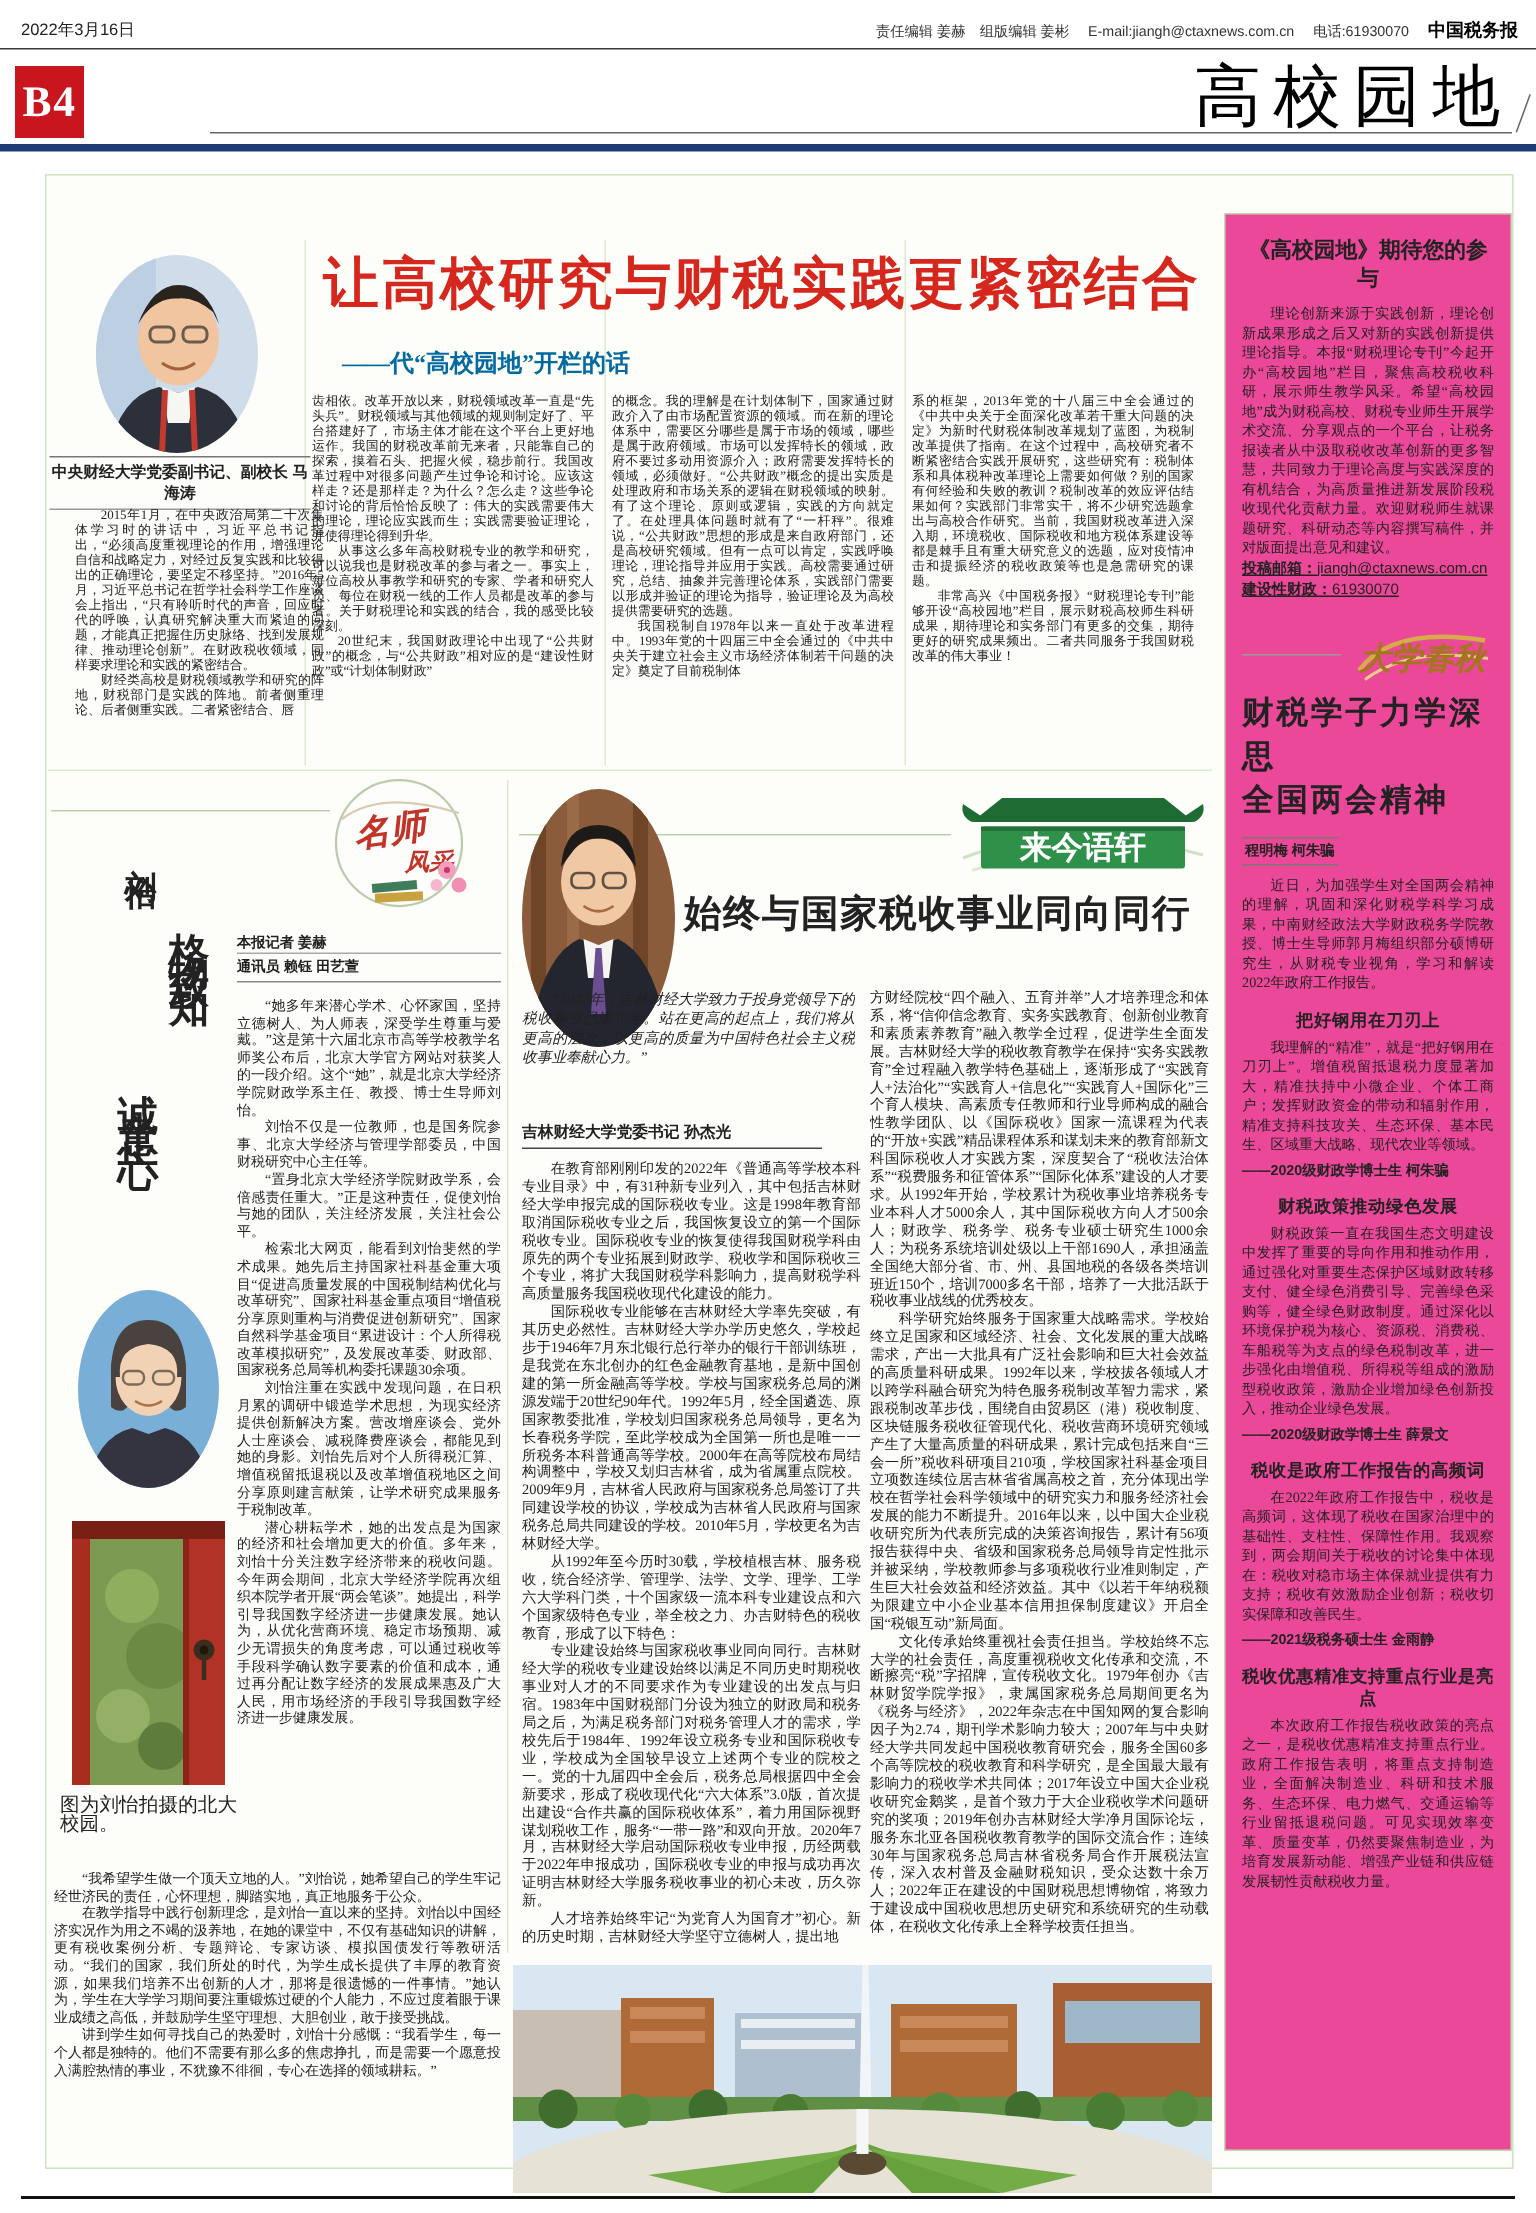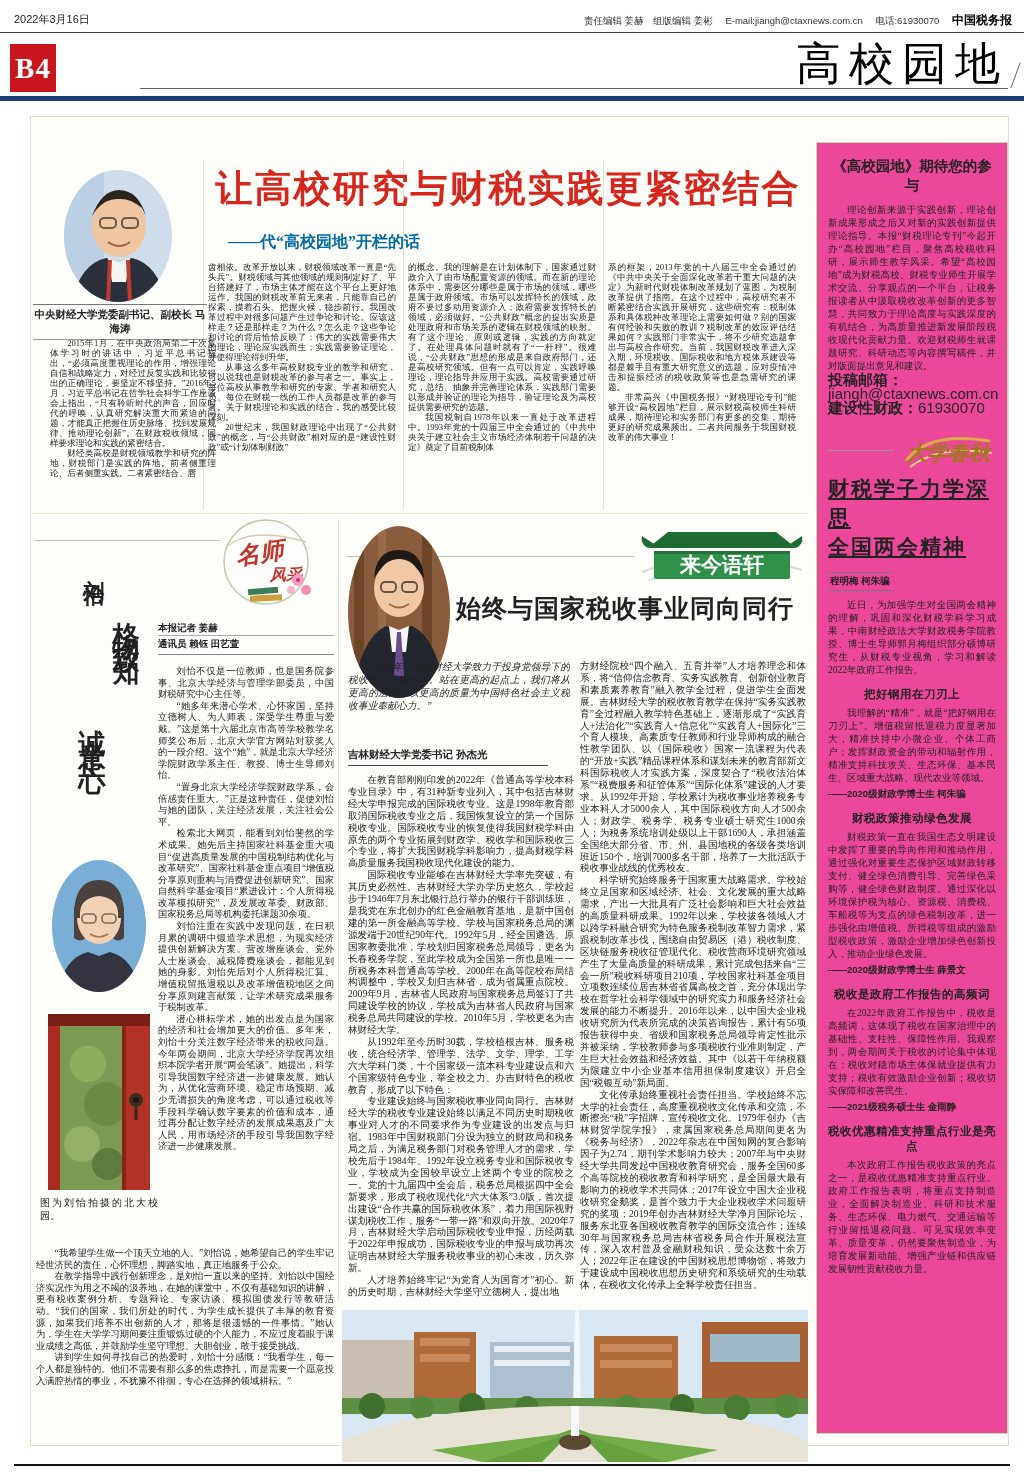--- a/index.html
+++ b/index.html
@@ -40,41 +40,41 @@
   
   #liuyi-name{position:absolute;left:80px;top:562px;writing-mode:vertical-rl;font-size:21px;font-weight:bold;letter-spacing:6px;}
   #liuyi-t1{position:absolute;left:108px;top:600px;writing-mode:vertical-rl;font-size:27px;font-weight:bold;letter-spacing:12px;}
   #liuyi-t2{position:absolute;left:74px;top:708px;writing-mode:vertical-rl;font-size:27px;font-weight:bold;letter-spacing:12px;}
   #liuyi-byline{position:absolute;left:158px;top:620px;width:176px;font-size:9.5px;font-weight:bold;
                 border-bottom:1px solid #888;padding-bottom:3px;}
   #liuyi-byline .bl{display:block;border-top:1px solid #aaa;padding-top:2px;}
   #liuyi-byline .bl:first-child{border-top:none;}
   .bodymd{font-size:9.3px;line-height:11.6px;}
   #liuyi-col{position:absolute;left:158px;top:666px;width:176px;height:576px;}
-  #liuyi-caption{position:absolute;left:40px;top:1196px;width:118px;font-size:10px;line-height:13px;text-align:justify;}
+  #liuyi-caption{position:absolute;left:40px;top:1196px;width:118px;font-size:13px;line-height:13px;text-align:justify;}
   #liuyi-bottom{position:absolute;left:36px;top:1248px;width:298px;height:192px;}
   
   #jl-line{position:absolute;left:346px;top:556px;width:288px;height:1px;background:#b9cfa9;}
   #jl-headline{position:absolute;left:456px;top:592px;width:350px;font-size:25px;font-weight:bold;letter-spacing:1px;}
   #jl-quote{position:absolute;left:348px;top:660px;width:222px;height:86px;font-style:italic;font-size:9.8px;line-height:13px;}
   #jl-byline{position:absolute;left:348px;top:748px;width:200px;font-size:10.5px;font-weight:bold;
              border-bottom:1px solid #444;padding-bottom:3px;}
   .bodylg{font-size:9.6px;line-height:11.9px;}
   #jl-left{position:absolute;left:348px;top:774px;width:226px;height:534px;}
   #jl-right{position:absolute;left:580px;top:660px;width:226px;height:648px;}
   
   #side{position:absolute;left:816px;top:142px;width:192px;height:1292px;background:#ec4899;
         border:1px solid #c3dcae;box-sizing:border-box;padding:10px 11px;overflow:hidden;}
   #side .invite-title{font-size:14.5px;font-weight:bold;text-align:center;margin:4px 0 9px;}
   .sidebody{font-size:9.5px;line-height:13px;}
-  #side .contact{font-size:15px;line-height:14px;font-family:"Liberation Sans","DejaVu Sans",sans-serif;}
+  #side .contact{font-size:10px;line-height:14px;font-family:"Liberation Sans","DejaVu Sans",sans-serif;text-decoration:underline;}
   #side .contact b{font-weight:bold;}
   #logo-row{display:flex;align-items:center;margin:14px 0 4px;}
   #logo-row .rule{flex:1;height:1px;background:#999;margin-right:6px;}
-  #feat-title{font-size:21px;font-weight:bold;line-height:29px;letter-spacing:2px;margin:4px 0 8px;text-decoration:underline;}
+  #feat-title{font-size:21px;font-weight:bold;line-height:29px;letter-spacing:2px;margin:4px 0 8px;}
   #feat-byline{display:inline-block;font-size:9.5px;font-weight:bold;border-top:1px solid #777;border-bottom:1px solid #777;
                padding:2px 2px;margin:2px 0 8px;font-family:"Liberation Sans","DejaVu Sans",sans-serif;}
   .side-head{font-size:11.5px;font-weight:bold;text-align:center;margin:10px 0 5px;letter-spacing:0.5px;}
   .sig{display:block;text-align:left;font-weight:bold;font-size:9.5px;margin-top:3px;font-family:"Liberation Sans","DejaVu Sans",sans-serif;}
   #blackline{position:absolute;left:14px;top:1464px;width:996px;height:2px;background:#111;}
 </style>
 </head>
 <body>
 
 <div id="topbar" class="sans">
@@ -152,22 +152,22 @@
   </svg>
 </span>
 <div id="liuyi-name">刘怡：</div>
 <div id="liuyi-t1">格物致知</div>
 <div id="liuyi-t2">诚意正心</div>
 <div id="liuyi-byline" class="sans">
   <span class="bl">本报记者 姜赫</span>
   <span class="bl">通讯员 赖钰 田艺萱</span>
 </div>
 <div id="liuyi-col" class="bodymd clip">
+  <span class="para">“她多年来潜心学术、心怀家国，坚持立德树人、为人师表，深受学生尊重与爱戴。”这是第十六届北京市高等学校教学名师奖公布后，北京大学官方网站对获奖人的一段介绍。这个“她”，就是北京大学经济学院财政学系主任、教授、博士生导师刘怡。</span>
   <span class="para">刘怡不仅是一位教师，也是国务院参事、北京大学经济与管理学部委员，中国财税研究中心主任等。</span>
-  <span class="para">“她多年来潜心学术、心怀家国，坚持立德树人、为人师表，深受学生尊重与爱戴。”这是第十六届北京市高等学校教学名师奖公布后，北京大学官方网站对获奖人的一段介绍。这个“她”，就是北京大学经济学院财政学系主任、教授、博士生导师刘怡。</span>
   <span class="para">“置身北京大学经济学院财政学系，会倍感责任重大。”正是这种责任，促使刘怡与她的团队，关注经济发展，关注社会公平。</span>
   <span class="para">检索北大网页，能看到刘怡斐然的学术成果。她先后主持国家社科基金重大项目“促进高质量发展的中国税制结构优化与改革研究”、国家社科基金重点项目“增值税分享原则重构与消费促进创新研究”、国家自然科学基金项目“累进设计：个人所得税改革模拟研究”，及发展改革委、财政部、国家税务总局等机构委托课题30余项。</span>
   <span class="para">刘怡注重在实践中发现问题，在日积月累的调研中锻造学术思想，为现实经济提供创新解决方案。营改增座谈会、党外人士座谈会、减税降费座谈会，都能见到她的身影。刘怡先后对个人所得税汇算、增值税留抵退税以及改革增值税地区之间分享原则建言献策，让学术研究成果服务于税制改革。</span>
   <span class="para">潜心耕耘学术，她的出发点是为国家的经济和社会增加更大的价值。多年来，刘怡十分关注数字经济带来的税收问题。今年两会期间，北京大学经济学院再次组织本院学者开展“两会笔谈”。她提出，科学引导我国数字经济进一步健康发展。她认为，从优化营商环境、稳定市场预期、减少无谓损失的角度考虑，可以通过税收等手段科学确认数字要素的价值和成本，通过再分配让数字经济的发展成果惠及广大人民，用市场经济的手段引导我国数字经济进一步健康发展。</span>
 </div>
 <span class="abs oval" style="left:52px;top:860px;width:94px;height:132px;">
   <svg width="94" height="132" viewBox="0 0 94 132">
     <rect width="94" height="132" fill="#79aed6"></rect>
     <path d="M22,56 Q22,20 47,20 Q72,20 72,56 L72,78 Q64,84 60,76 L60,52 Q48,44 34,52 L34,76 Q30,84 22,78 Z" fill="#4a423e"></path>
     <ellipse cx="47" cy="58" rx="22" ry="26" fill="#f2d2b4"></ellipse>

